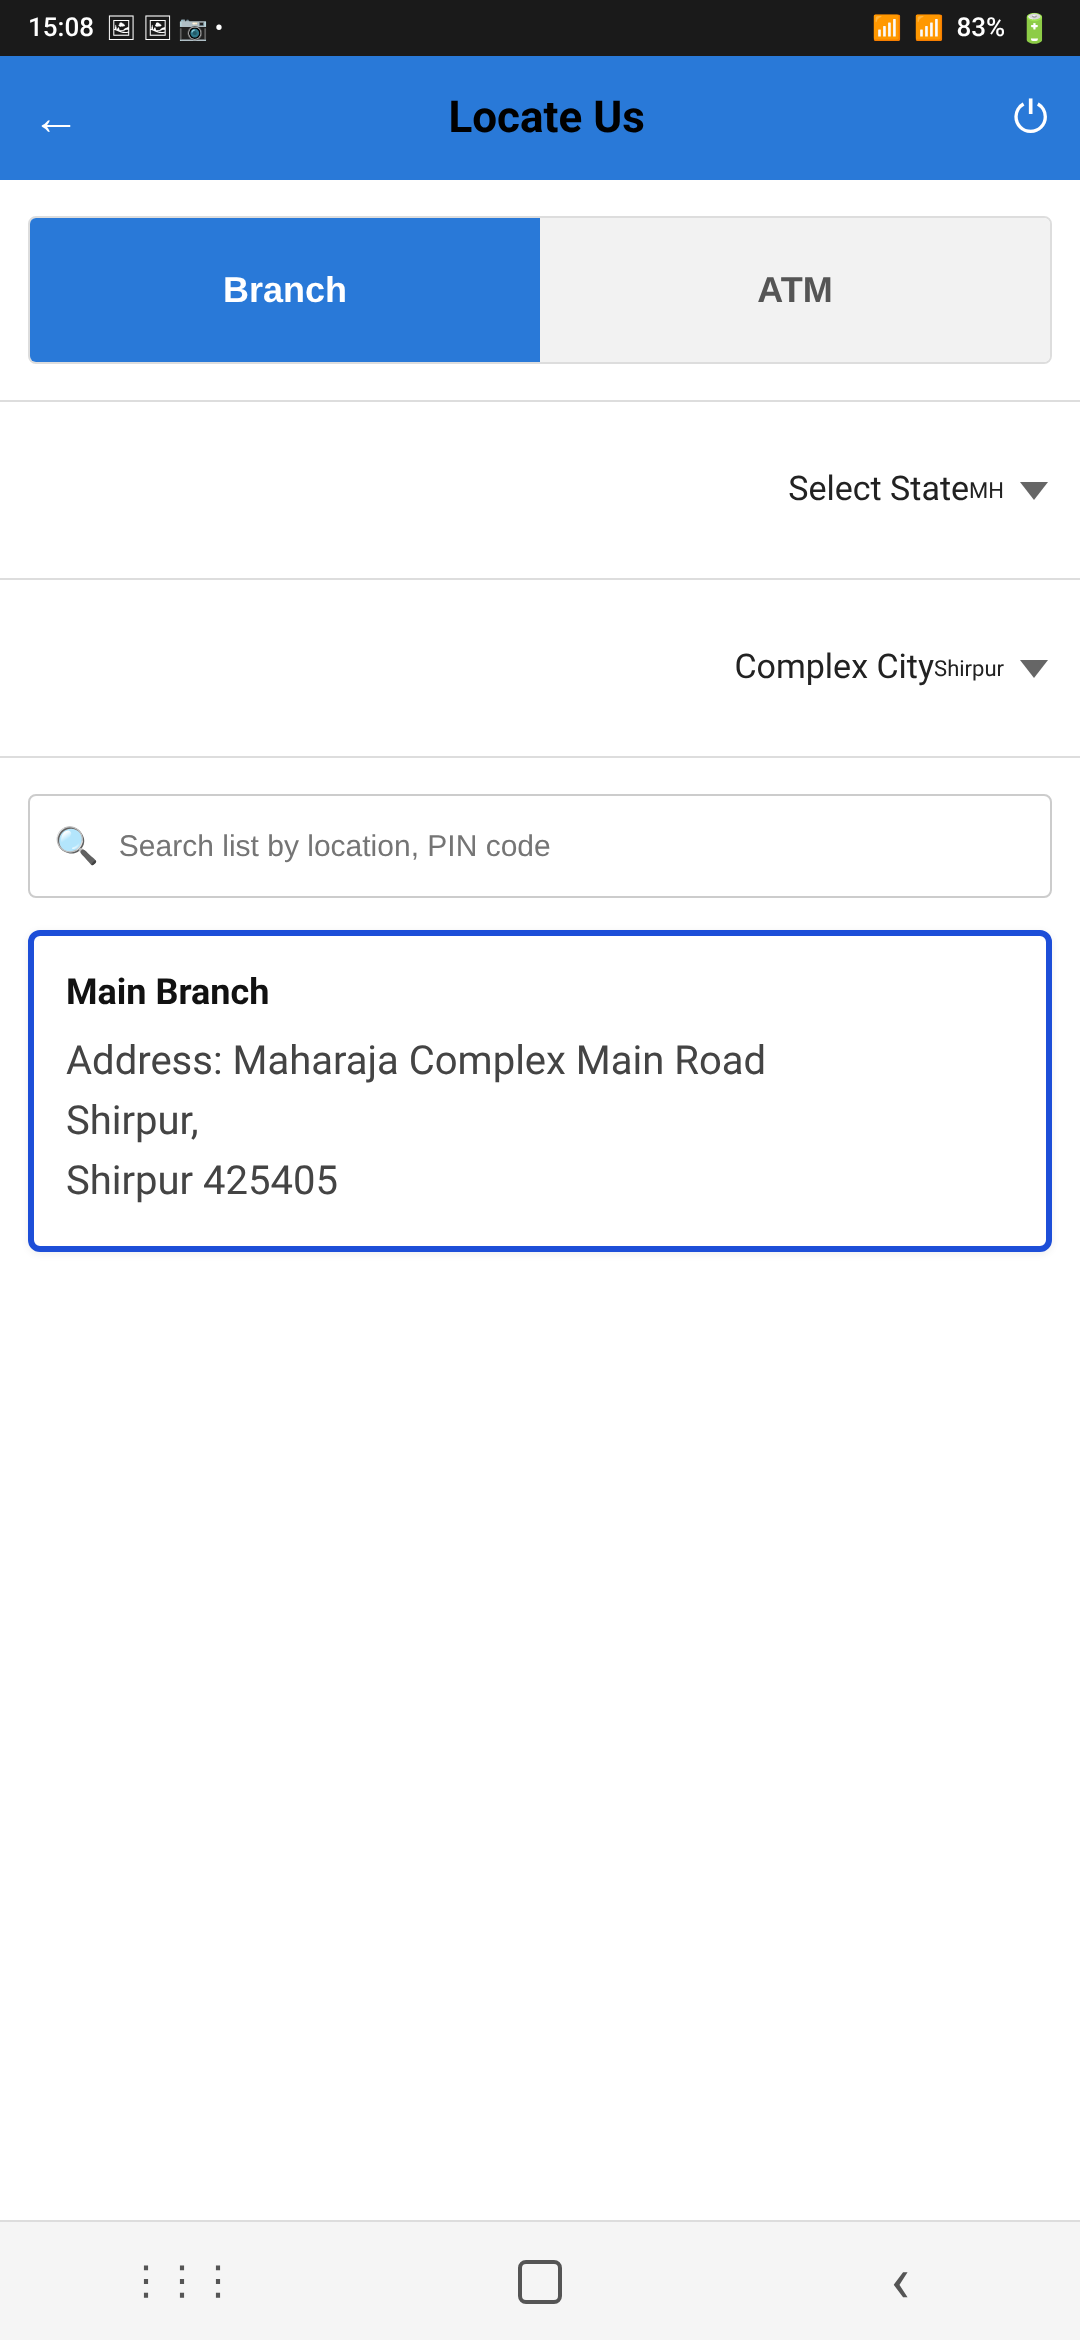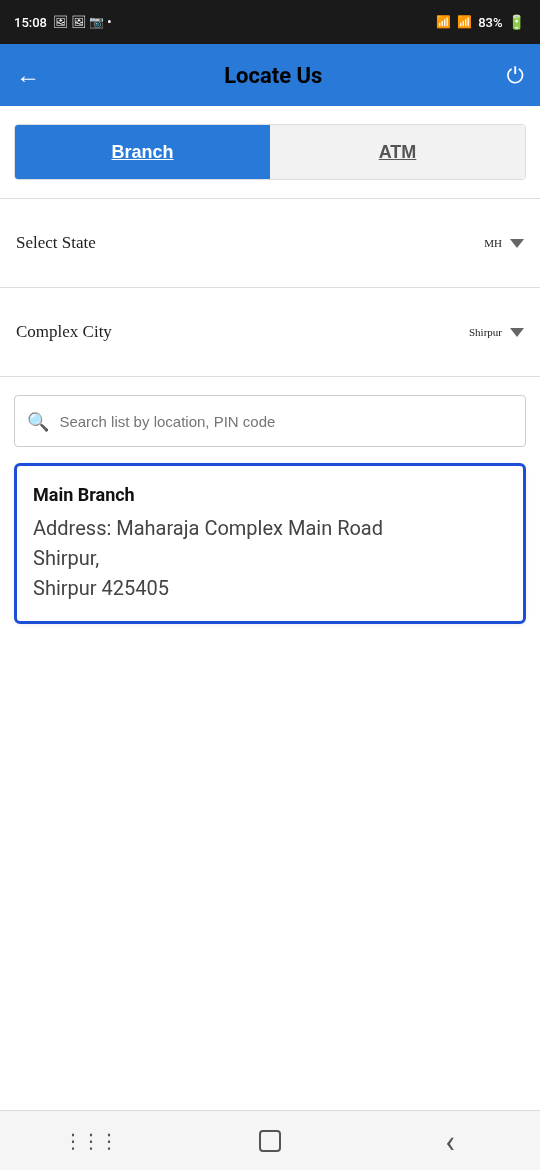--- a/index.html
+++ b/index.html
@@ -11,21 +11,21 @@
       font-family: 'Roboto', Arial, sans-serif;
       background: #fff;
       display: flex;
       flex-direction: column;
     }
 
     
     .status-bar {
       background: #1a1a1a;
       color: #fff;
-      height: 44px;
+      height: 28px;
       display: flex;
       align-items: center;
       justify-content: space-between;
       padding: 0 14px;
       font-size: 13px;
       font-weight: 500;
     }
     .status-left { display: flex; align-items: center; gap: 6px; }
     .status-right { display: flex; align-items: center; gap: 6px; }
 
@@ -58,49 +58,47 @@
     
     .tab-toggle {
       margin: 18px 14px 0 14px;
       display: flex;
       border: 1.5px solid #ddd;
       border-radius: 4px;
       overflow: hidden;
     }
     .tab-btn {
       flex: 1;
-      height: 54px;
+      height: 72px;
       font-size: 18px;
       font-weight: 600;
       border: none;
       cursor: pointer;
       background: #f2f2f2;
       color: #555;
-      text-decoration: underline;
     }
     .tab-btn.active {
       background: #2979d8;
       color: #fff;
     }
 
     
     .divider {
       height: 1px;
       background: #ddd;
       margin: 18px 0;
     }
 
     
     .select-row {
       display: flex;
       align-items: center;
-      justify-content: space-between;
+      justify-content: flex-end;
       padding: 0 16px;
       height: 52px;
-      font-family: Liberation Serif, serif;
     }
     .select-label {
       font-size: 17px;
       color: #222;
     }
     .select-value {
       display: flex;
       align-items: center;
       gap: 8px;
       font-size: 11px;

